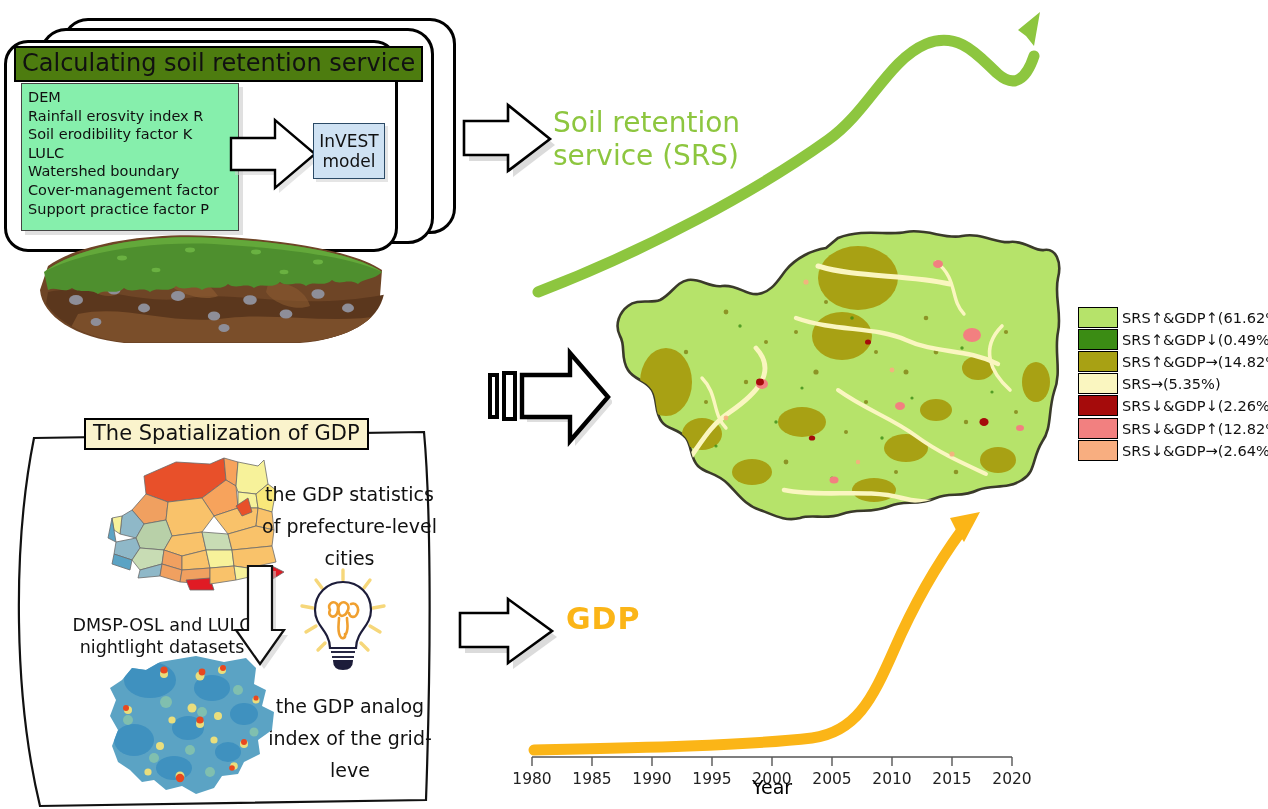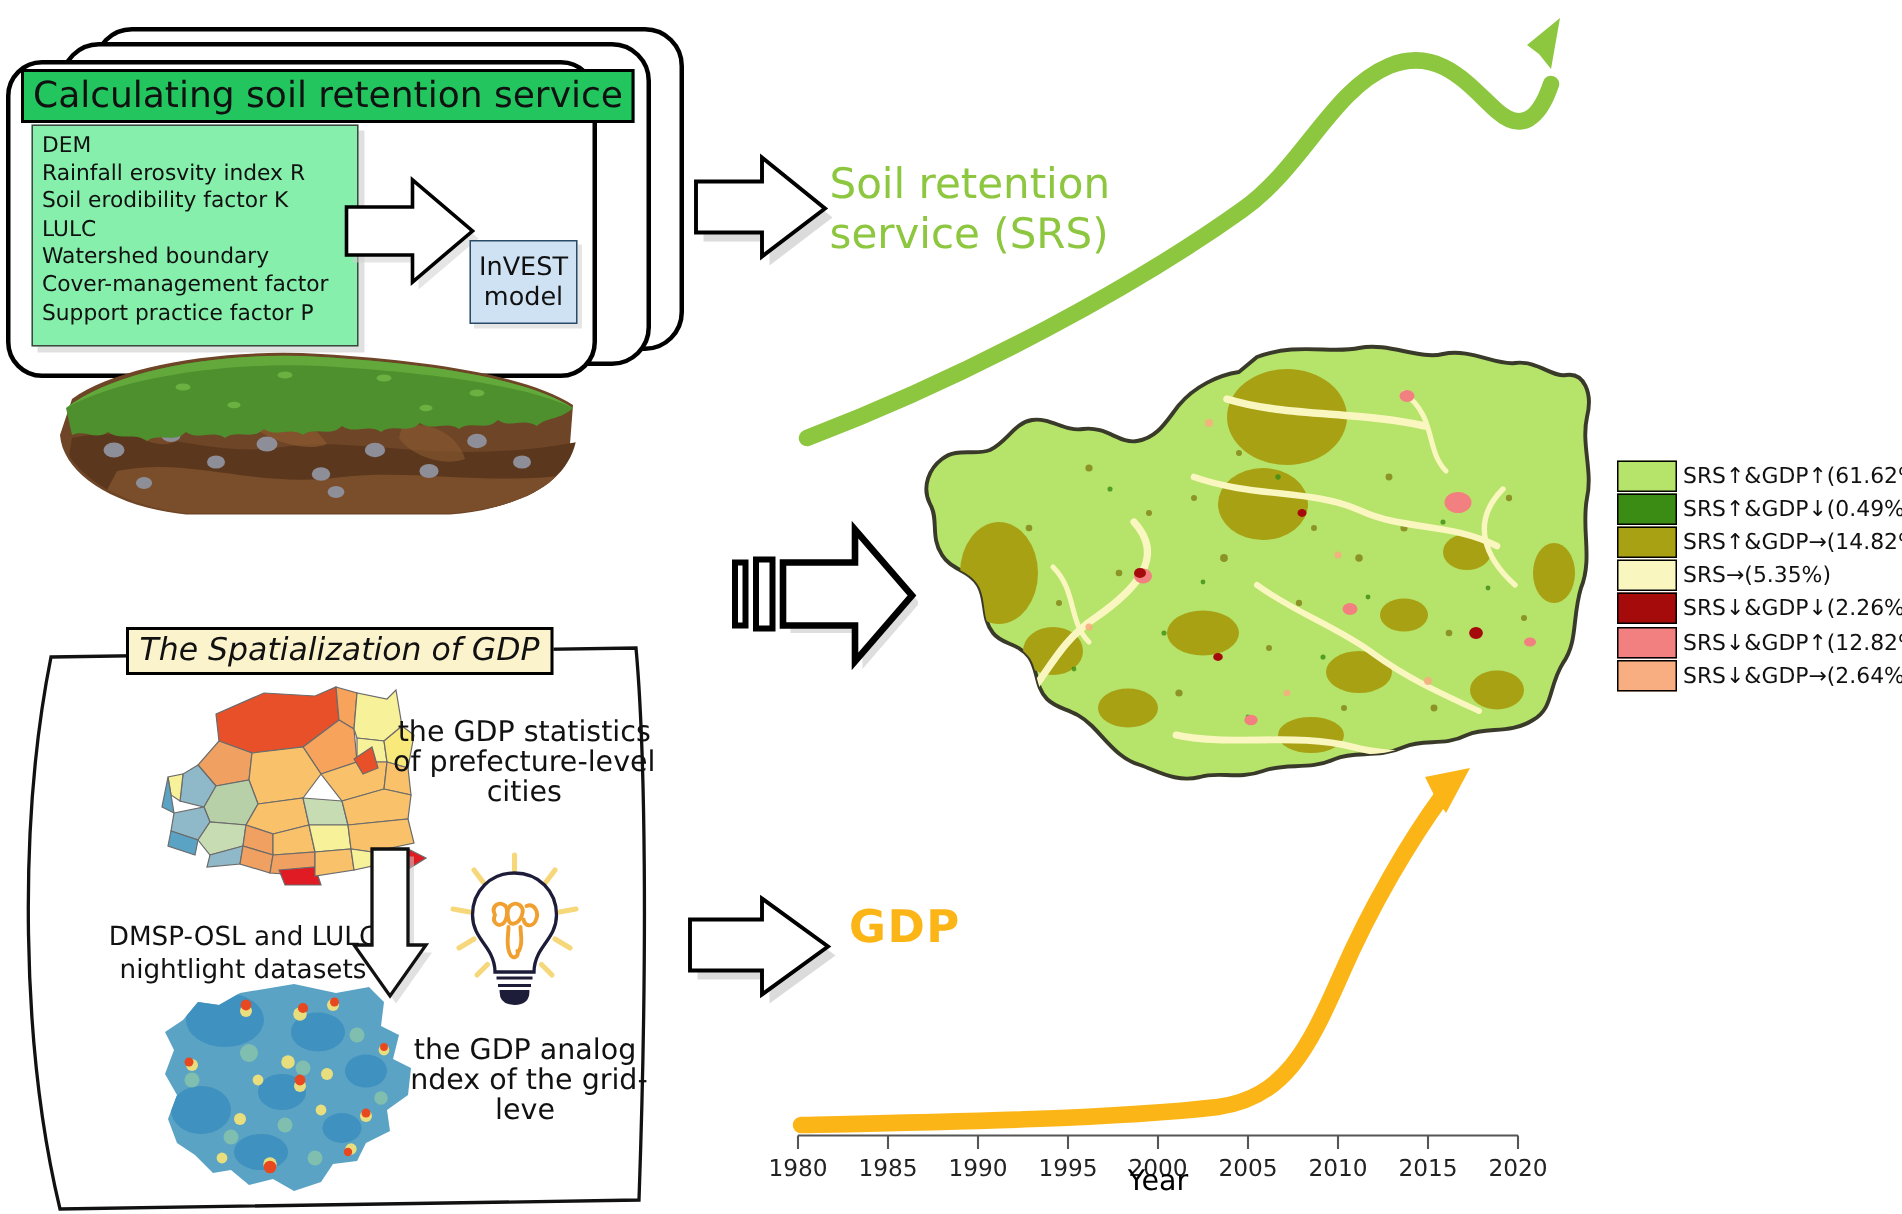--- a/index.html
+++ b/index.html
@@ -9,55 +9,55 @@
   .nosel{user-select:none;}
 
   
   #srs-card-stack{left:0;top:18px;width:452px;height:232px;}
   .card-ghost{position:absolute;border:3px solid #000;border-radius:26px;background:#fff;}
   #ghost3{left:62px;top:0px;width:388px;height:210px;}
   #ghost2{left:40px;top:10px;width:388px;height:210px;}
   #srs-card{left:4px;top:22px;width:388px;height:206px;border:3px solid #000;
             border-radius:24px;background:#fff;position:absolute;}
 
-  #srs-title-banner{position:absolute;left:14px;top:28px;background:#22c55e;
+  #srs-title-banner{position:absolute;left:14px;top:28px;background:#4d7c0f;
      border:2px solid #000;padding:1px 6px 3px 6px;font-size:24px;letter-spacing:0px;
      white-space:nowrap;z-index:9;}
 
   #inputs-box{position:absolute;left:21px;top:65px;width:218px;height:148px;
      background:#86efac;border:1.6px solid #444;box-shadow:4px 4px 0 rgba(0,0,0,.12);
      padding:4px 6px;box-sizing:border-box;}
   #inputs-box ul{list-style:none;margin:0;padding:0;}
   #inputs-box li{font-size:14.5px;line-height:18.6px;white-space:nowrap;}
 
   #invest-box{position:absolute;left:313px;top:105px;width:70px;height:54px;
      background:#CFE2F3;border:1.4px solid #2b4a66;box-shadow:3px 3px 0 rgba(0,0,0,.10);
      display:flex;flex-direction:column;align-items:center;justify-content:center;
-     font-size:17px;line-height:20px;color:#111;margin-top:37px;}
+     font-size:17px;line-height:20px;color:#111;}
 
   
   #soil-block{left:18px;top:222px;width:378px;height:122px;}
 
   
   #srs-label{left:553px;top:106px;width:230px;font-size:28px;line-height:33px;
       color:#8DC63F;font-weight:400;}
   #gdp-label{left:566px;top:601px;font-size:30px;color:#FBB517;font-weight:700;
       letter-spacing:1px;}
 
   #map-main{left:606px;top:222px;width:470px;height:310px;}
   #legend{left:1078px;top:306px;width:190px;}
   .legend-row{display:flex;align-items:center;height:22.2px;}
   .legend-swatch{width:38px;height:19px;border:1.4px solid #000;flex:none;}
   .legend-text{font-size:14.6px;margin-left:4px;white-space:nowrap;}
 
   
   #gdp-panel{left:6px;top:418px;width:430px;height:390px;}
   #gdp-title-banner{position:absolute;left:78px;top:0px;background:#FAF3CC;
-     border:2px solid #000;padding:1px 7px 3px 7px;font-size:21px;white-space:nowrap;z-index:8;font-style:italic;}
-  .gdp-text{position:absolute;text-align:center;font-size:19px;line-height:20px;}
+     border:2px solid #000;padding:1px 7px 3px 7px;font-size:21px;white-space:nowrap;z-index:8;}
+  .gdp-text{position:absolute;text-align:center;font-size:19px;line-height:32px;}
   #txt-stats{left:256px;top:60px;width:175px;}
   #txt-night{left:36px;top:196px;width:240px;font-size:17.5px;line-height:22px;}
   #txt-grid{left:258px;top:272px;width:172px;}
 
   
   #gdp-axis{left:500px;top:756px;width:545px;height:52px;}
   .tick-label{position:absolute;font-size:15.5px;transform:translateX(-50%);top:14px;color:#222;}
   #axis-name{position:absolute;left:50%;top:20px;transform:translateX(-50%);font-size:19px;color:#000000;}
 </style>
 </head>

